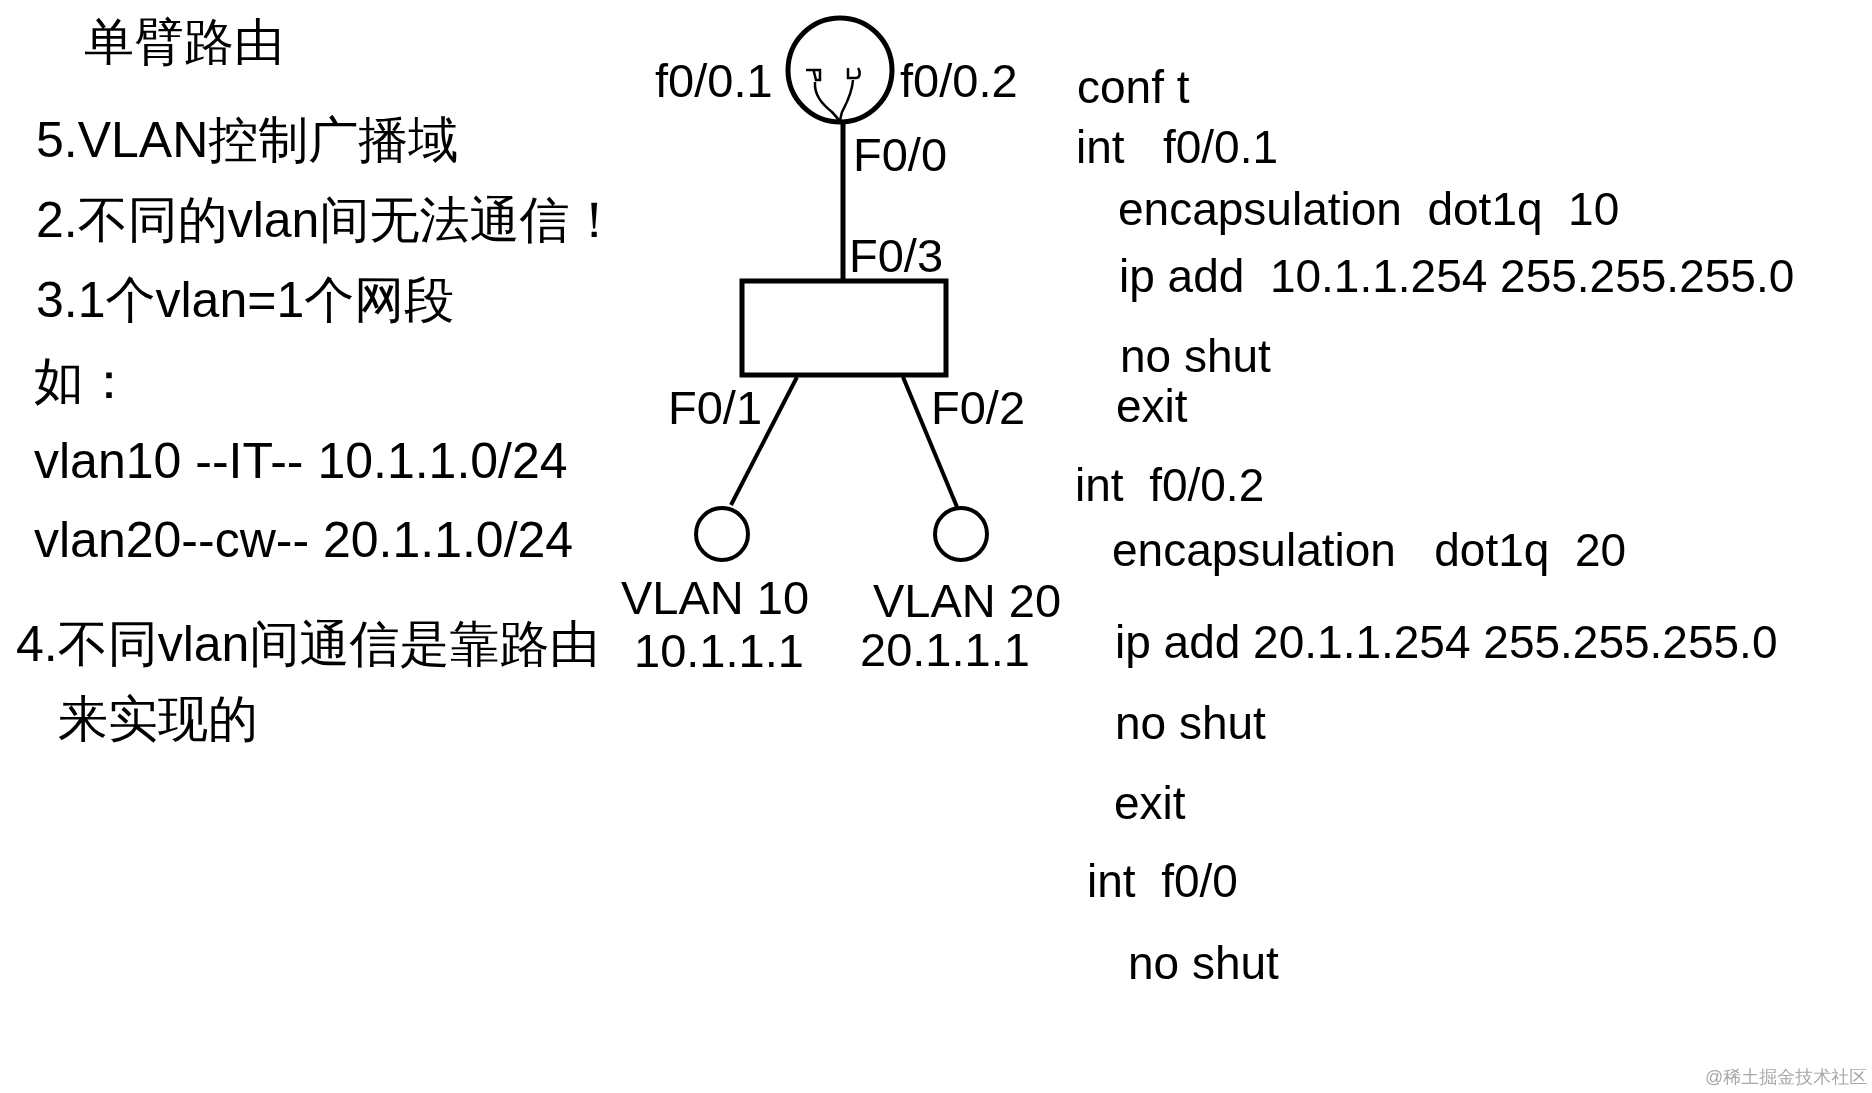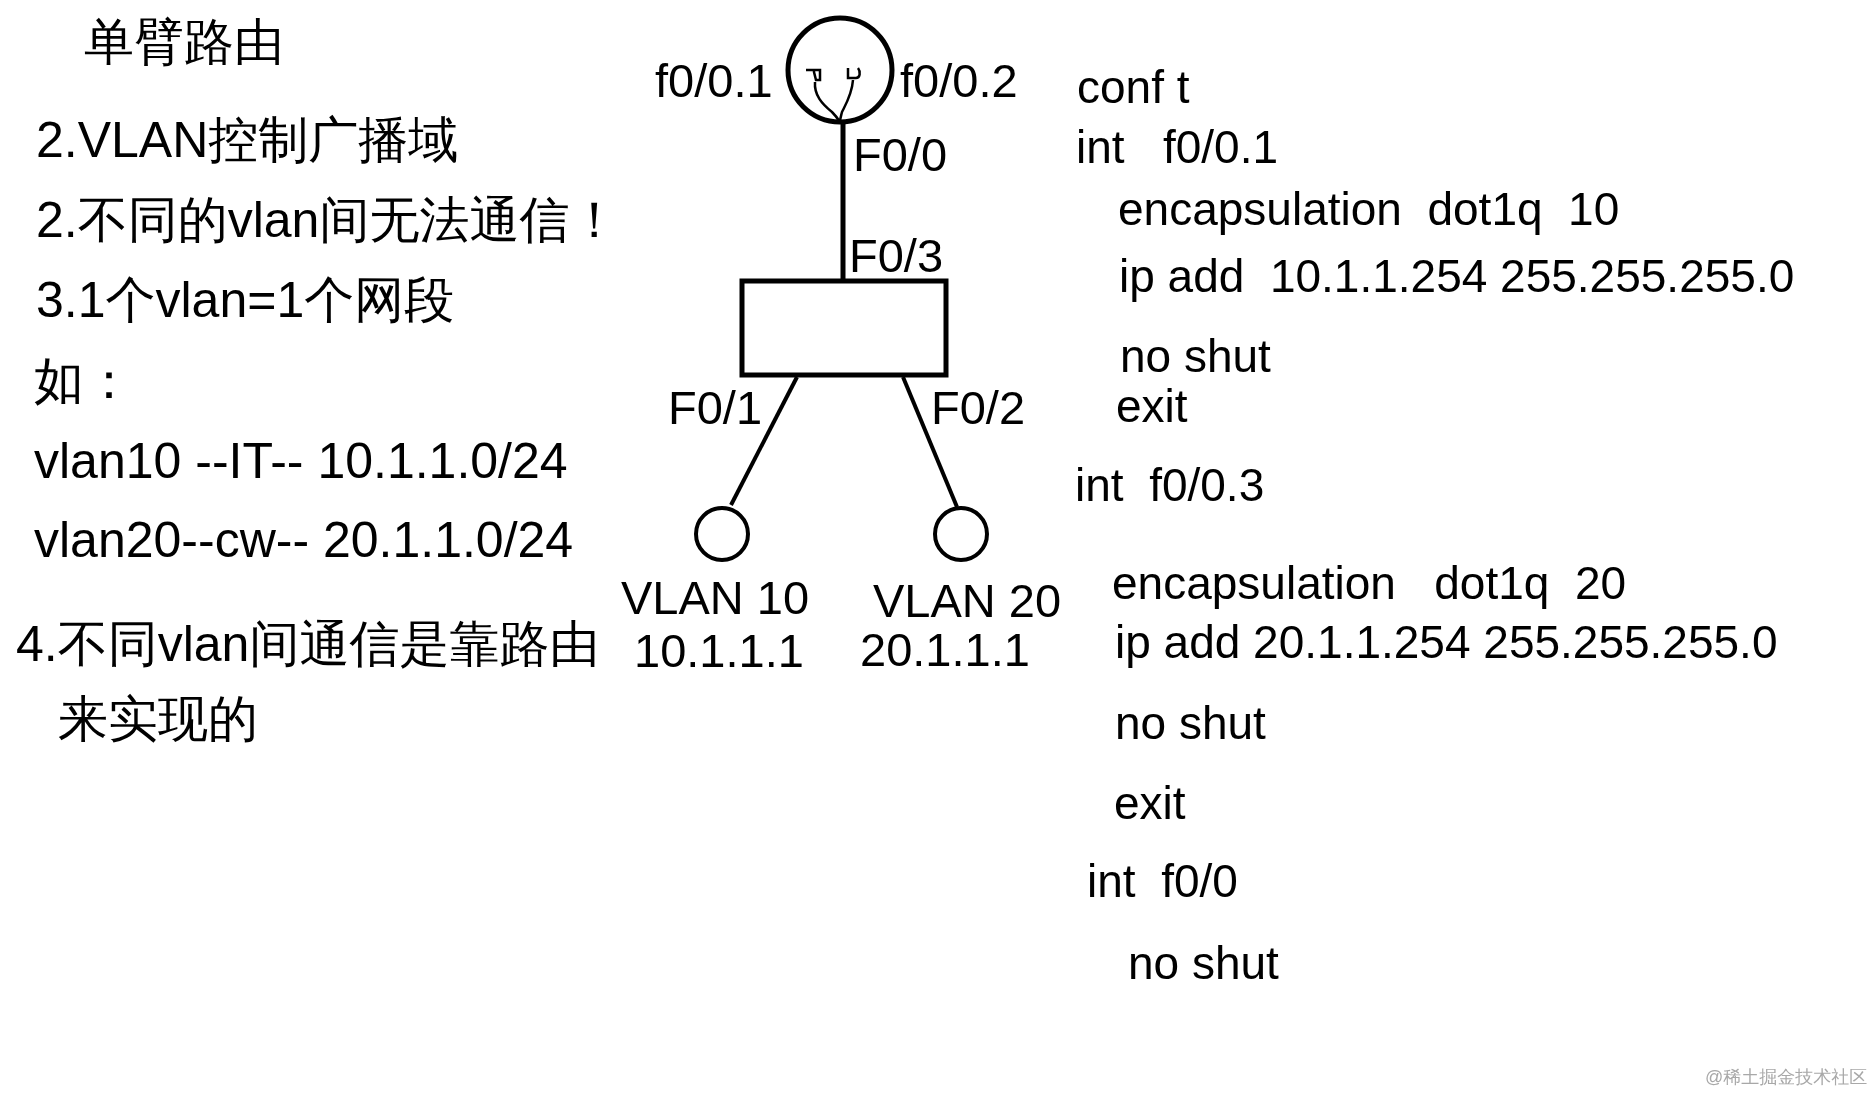--- a/index.html
+++ b/index.html
@@ -10,21 +10,21 @@
   .cmd { font-size: 46px; }
   .lbl { font-size: 47px; }
   svg#diagram { position: absolute; left: 0; top: 0; }
   .wm { position: absolute; font-size: 18px; color: #a8a8a8; white-space: pre; line-height: 1; }
 </style>
 </head>
 <body>
 
 <div>
   <div class="t left" style="left:36px; top:17px;margin-left:48px;">单臂路由</div>
-  <div class="t left" style="left:36px; top:115px;">2.VLAN控制广播域</div>
+  <div class="t left" style="left:36px; top:115px;">5.VLAN控制广播域</div>
   <div class="t left" style="left:36px; top:195px;">2.不同的vlan间无法通信！</div>
   <div class="t left" style="left:36px; top:275px;">3.1个vlan=1个网段</div>
   <div class="t left" style="left:34px; top:356px;">如：</div>
   <div class="t left" style="left:34px; top:436px;">vlan10 --IT-- 10.1.1.0/24</div>
   <div class="t left" style="left:34px; top:515px;">vlan20--cw-- 20.1.1.0/24</div>
   <div class="t left" style="left:16px; top:619px;">4.不同vlan间通信是靠路由</div>
   <div class="t left" style="left:58px; top:698px;font-family:Liberation Mono, monospace;">来实现的</div>
 </div>
 
 <svg id="diagram" width="1872" height="1093">
@@ -61,22 +61,22 @@
   <div class="t lbl" style="left:860px; top:626px;text-align:right;">20.1.1.1</div>
 </div>
 
 <div>
   <div class="t cmd" style="left:1077px; top:64px;">conf t</div>
   <div class="t cmd" style="left:1076px; top:124px;">int   f0/0.1</div>
   <div class="t cmd" style="left:1118px; top:186px;">encapsulation  dot1q  10</div>
   <div class="t cmd" style="left:1119px; top:253px;">ip add  10.1.1.254 255.255.255.0</div>
   <div class="t cmd" style="left:1120px; top:333px;">no shut</div>
   <div class="t cmd" style="left:1116px; top:383px;">exit</div>
-  <div class="t cmd" style="left:1075px; top:462px;">int  f0/0.3</div>
-  <div class="t cmd" style="left:1112px; top:560px;">encapsulation   dot1q  20</div>
+  <div class="t cmd" style="left:1075px; top:462px;">int  f0/0.2</div>
+  <div class="t cmd" style="left:1112px; top:527px;">encapsulation   dot1q  20</div>
   <div class="t cmd" style="left:1115px; top:619px;">ip add 20.1.1.254 255.255.255.0</div>
   <div class="t cmd" style="left:1115px; top:700px;">no shut</div>
   <div class="t cmd" style="left:1114px; top:780px;">exit</div>
   <div class="t cmd" style="left:1087px; top:858px;">int  f0/0</div>
   <div class="t cmd" style="left:1128px; top:940px;">no shut</div>
 </div>
 
 <div class="wm" style="left:1705px; top:1068px;">@稀土掘金技术社区</div>
 
 </body></html>

